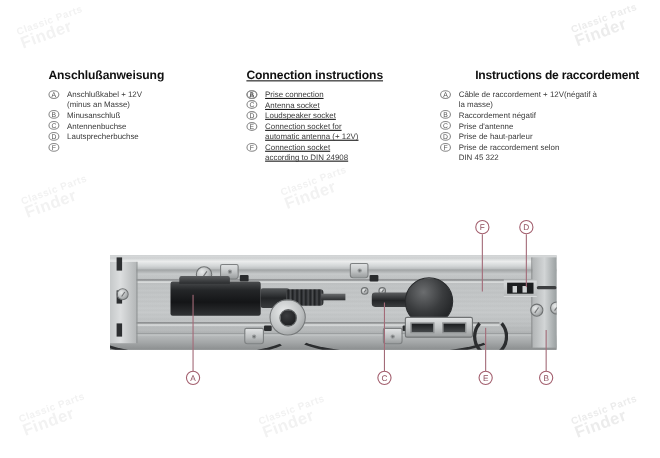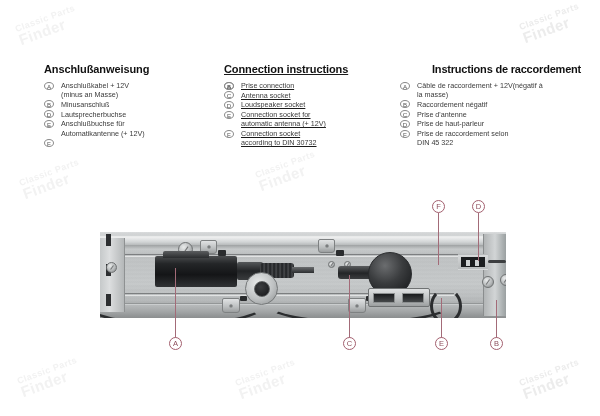--- a/index.html
+++ b/index.html
@@ -418,27 +418,26 @@
       <li>
         <span class="marker">A</span>
         <span class="itext">Anschlußkabel + 12V
 (minus an Masse)</span>
       </li>
       <li>
         <span class="marker">B</span>
         <span class="itext">Minusanschluß</span>
       </li>
       <li>
+        <span class="marker">C</span>
+        <span class="itext">Antennenbuchse</span>
+      </li>
+      <li>
         <span class="marker">D</span>
         <span class="itext">Lautsprecherbuchse</span>
-      </li>
-      <li>
-        <span class="marker">E</span>
-        <span class="itext">Anschlußbuchse für
-Automatikantenne (+ 12V)</span>
       </li>
       <li>
         <span class="marker">F</span>
       </li>
     </ul>
   </div>
 
   <div class="col col-en">
     <h2>Connection instructions</h2>
     <ul class="items">
@@ -458,21 +457,21 @@
         <span class="itext">Loudspeaker socket</span>
       </li>
       <li>
         <span class="marker">E</span>
         <span class="itext">Connection socket for
 automatic antenna (+ 12V)</span>
       </li>
       <li>
         <span class="marker">F</span>
         <span class="itext">Connection socket
-according to DIN 30732</span>
+according to DIN 24908</span>
       </li>
     </ul>
   </div>
 
   <div class="col col-fr">
     <h2>Instructions de raccordement</h2>
     <ul class="items">
       <li>
         <span class="marker">A</span>
         <span class="itext">Câble de raccordement + 12V(négatif à

